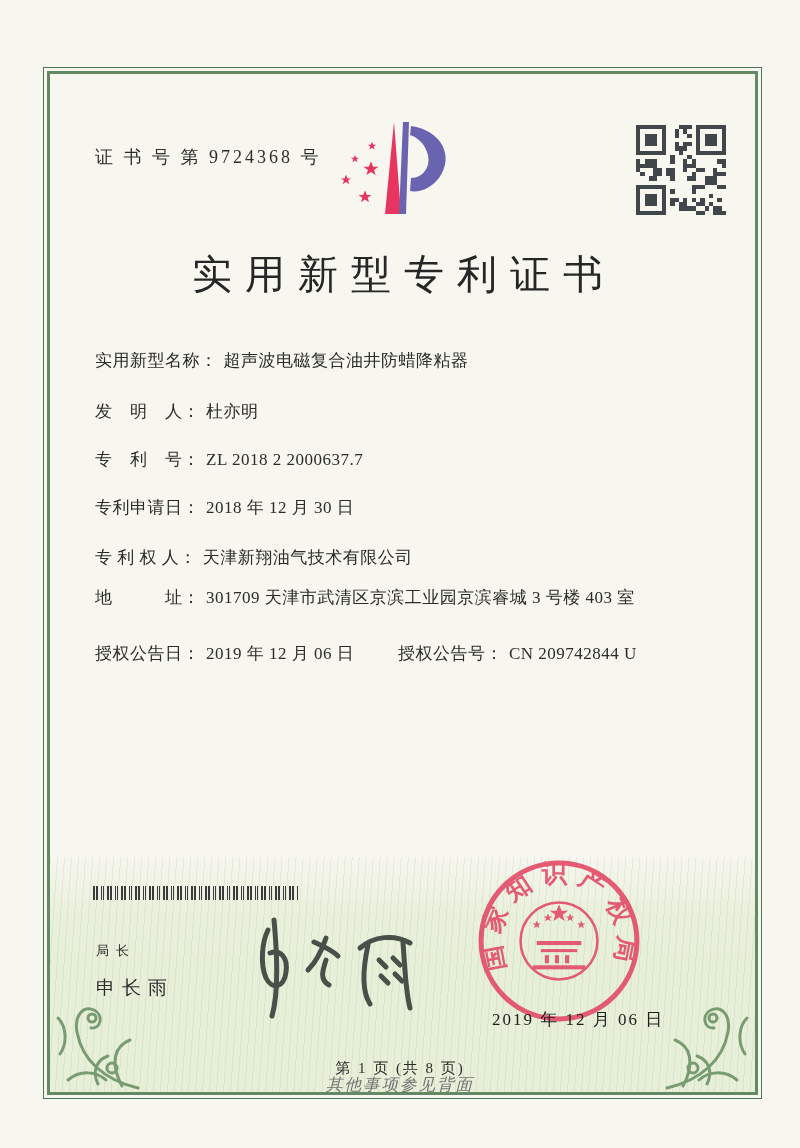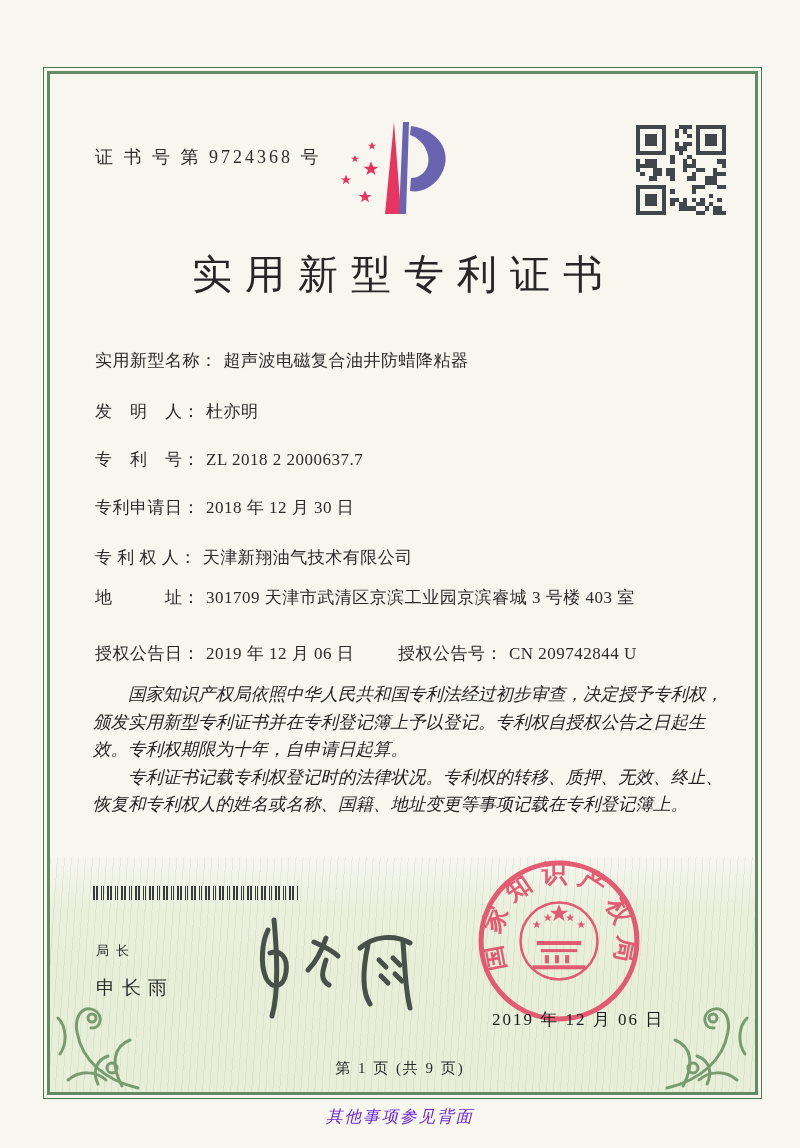--- a/index.html
+++ b/index.html
@@ -40,22 +40,22 @@
         #3b3b3b 0 2px, transparent 2px 3px,
         #3b3b3b 3px 5px, transparent 5px 8px,
         #3b3b3b 8px 9px, transparent 9px 10px,
         #3b3b3b 10px 11px, transparent 11px 14px);}
   .director-title{position:absolute;left:96px;top:942px;font-size:13px;letter-spacing:7px;}
   .director-name{position:absolute;left:96px;top:975px;font-size:19px;letter-spacing:7px;}
   .signature{position:absolute;left:222px;top:912px;}
   .seal{position:absolute;left:474px;top:856px;width:170px;height:170px;opacity:.9;}
   .seal-date{position:absolute;left:492px;top:1008px;font-size:17px;letter-spacing:2px;color:#1d1d1d;}
   .page-num{position:absolute;left:0;right:0;top:1059px;text-align:center;font-size:15px;letter-spacing:2px;}
-  .back-note{position:absolute;left:0;right:0;top:1106px;text-align:center;
-             font-size:16.5px;font-style:italic;letter-spacing:2px;color:#6d28d9;}
+  .back-note{position:absolute;left:0;right:0;top:1074px;text-align:center;
+             font-size:16.5px;font-style:italic;letter-spacing:2px;color:#737373;}
 </style>
 </head>
 <body>
 
 <div class="page">
 
   <div class="frame">
     <div class="green-wash"></div>
     <svg class="ornament left" width="92" height="132" viewBox="0 0 92 132" fill="none" stroke="#6d9366" stroke-width="3" stroke-linecap="round">
       <path d="M86,130 C52,122 30,102 25,74 C22,58 31,47 42,52 C52,57 49,71 39,70"></path>
@@ -226,24 +226,20 @@
       <span class="lab">地　　　址：</span><span>301709 天津市武清区京滨工业园京滨睿城 3 号楼 403 室</span>
     </div>
     <div class="frow r7">
       <span class="lab">授权公告日：</span><span>2019 年 12 月 06 日</span>
       <span class="grant2">
         <span class="lab">授权公告号：</span><span>CN 209742844 U</span>
       </span>
     </div>
   </div>
 
-  <div class="paras">
-    <p>国家知识产权局依照中华人民共和国专利法经过初步审查，决定授予专利权，颁发实用新型专利证书并在专利登记簿上予以登记。专利权自授权公告之日起生效。专利权期限为十年，自申请日起算。</p>
-    <p>专利证书记载专利权登记时的法律状况。专利权的转移、质押、无效、终止、恢复和专利权人的姓名或名称、国籍、地址变更等事项记载在专利登记簿上。</p>
-  </div>
 
   <div class="barcode"></div>
   <div class="director-title">局长</div>
   <div class="director-name">申长雨</div>
 
   <svg class="signature" width="200" height="110" viewBox="0 0 200 110" fill="none" stroke="#3b433e" stroke-width="5" stroke-linecap="round" opacity="0.92">
     <path d="M46,18 C40,30 38,52 44,66 C50,78 62,76 64,60 C66,46 59,37 48,41"></path>
     <path d="M52,8 C55,40 57,80 50,104"></path>
     <path d="M104,26 C100,38 94,50 86,58"></path>
     <path d="M92,30 C101,34 110,38 116,44"></path>
@@ -274,15 +270,15 @@
         <rect x="66" y="92" width="36" height="3"></rect>
         <rect x="70" y="98" width="4" height="8"></rect>
         <rect x="80" y="98" width="4" height="8"></rect>
         <rect x="90" y="98" width="4" height="8"></rect>
         <rect x="58" y="108" width="52" height="4"></rect>
       </g>
     </g>
   </svg>
 
   <div class="seal-date">2019 年 12 月 06 日</div>
-  <div class="page-num">第 1 页 (共 9 页)</div>
+  <div class="page-num">第 1 页 (共 8 页)</div>
   <div class="back-note">其他事项参见背面</div>
 </div>
 
 </body></html>

